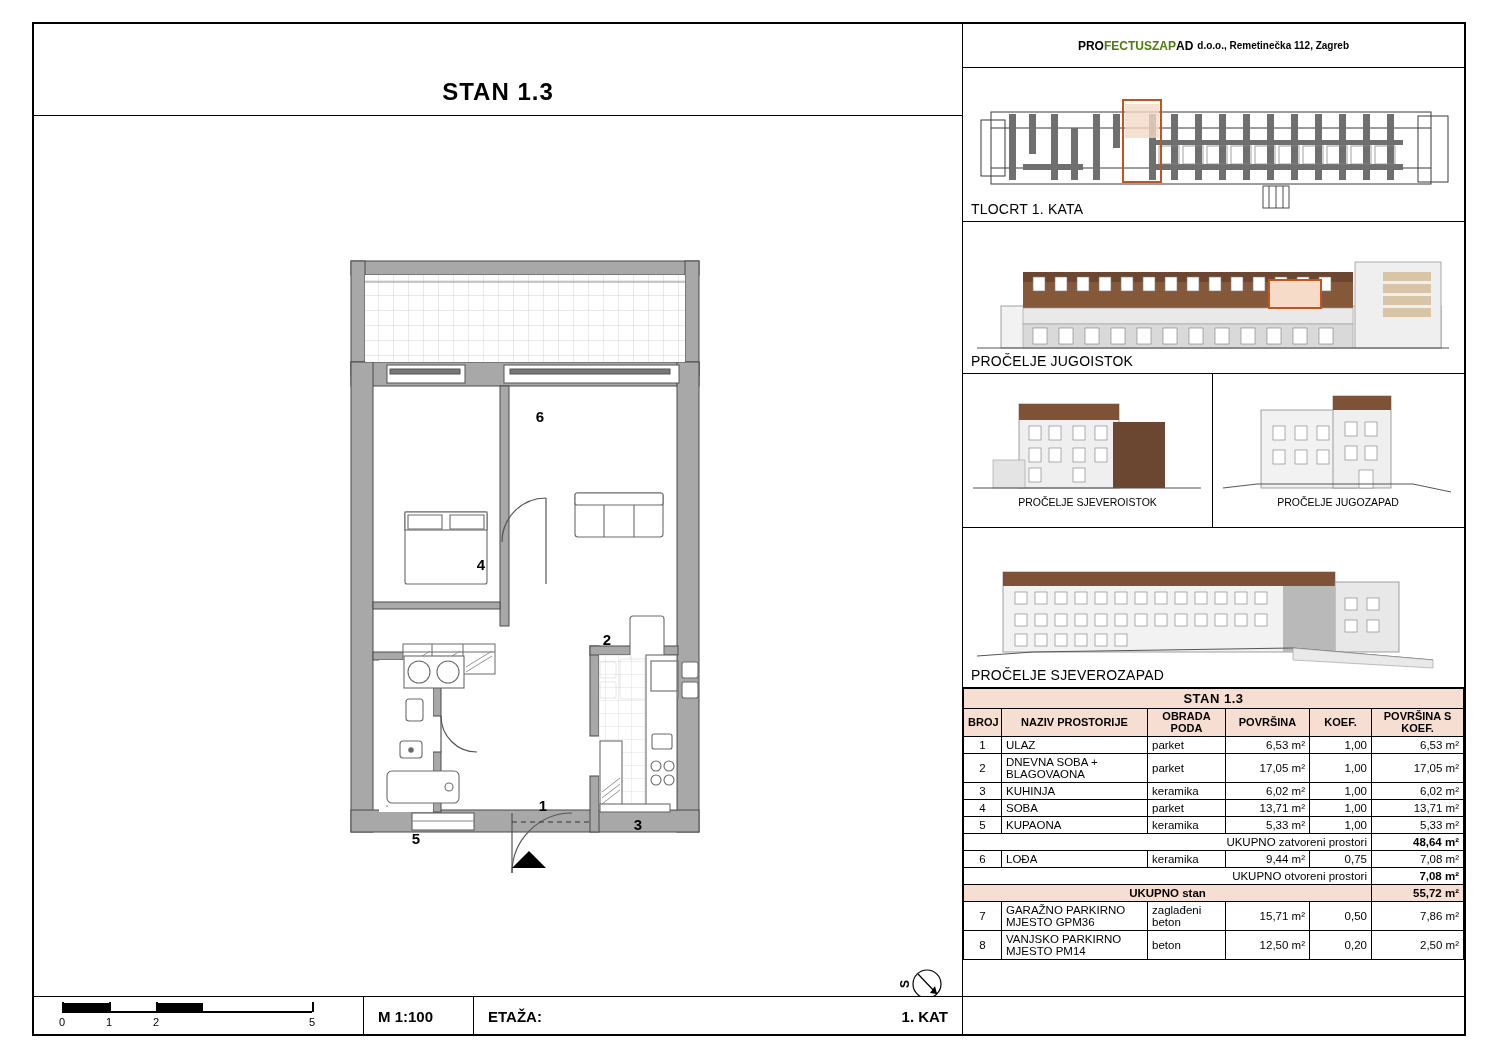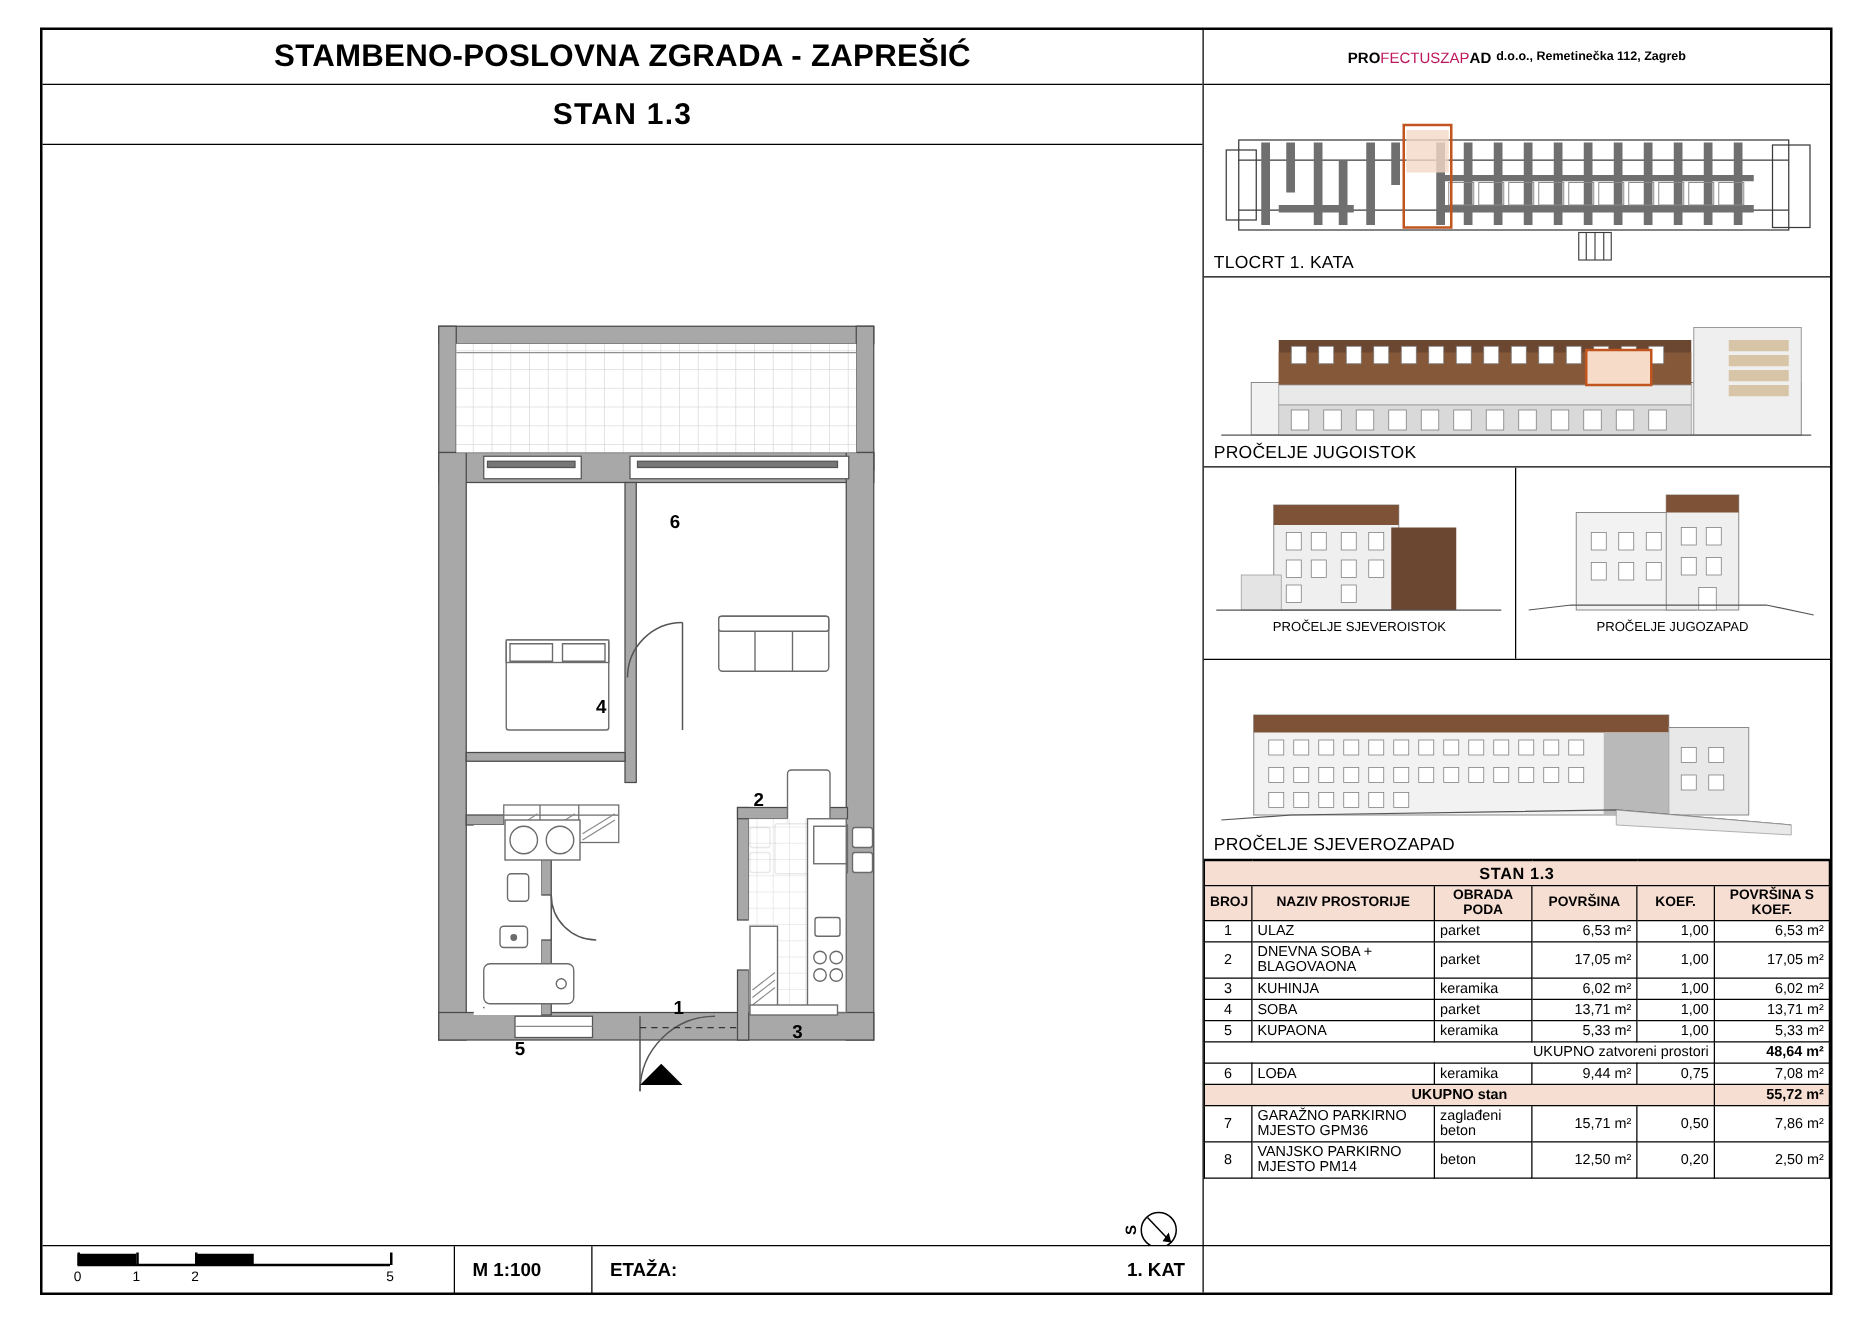--- a/index.html
+++ b/index.html
@@ -11,21 +11,21 @@
   .title-cell{position:absolute;left:0;top:0;width:928px;height:44px;border-bottom:1.5px solid #000;box-sizing:border-box;
     display:flex;align-items:center;justify-content:center;}
   .title-cell .t{font-size:25px;font-weight:bold;letter-spacing:.2px;}
   .subtitle-cell{position:absolute;left:0;top:44px;width:928px;height:48px;border-bottom:1.5px solid #000;box-sizing:border-box;
     display:flex;align-items:center;justify-content:center;}
   .subtitle-cell .t{font-size:24px;font-weight:bold;letter-spacing:1px;}
 
   .rightcol{position:absolute;left:928px;top:0;width:502px;height:1010px;border-left:1.5px solid #000;box-sizing:border-box;}
   .firm{height:44px;border-bottom:1.5px solid #000;box-sizing:border-box;display:flex;align-items:center;justify-content:center;font-size:12px;}
   .firm .pro{color:#000;font-weight:bold;}
-  .firm .or{color:#be185d;font-weight:normal;}
+  .firm .or{color:#4d7c0f;font-weight:bold;}
   .firm .sm{font-size:10px;font-weight:bold;margin-left:4px;}
 
   .panel{position:relative;border-bottom:1.5px solid #000;box-sizing:border-box;overflow:hidden;}
   .panel .cap{position:absolute;left:8px;bottom:4px;font-size:14px;letter-spacing:.2px;}
   .panel .capc{position:absolute;left:0;right:0;bottom:20px;text-align:center;font-size:10.5px;}
 
   
   .plan-area{position:absolute;left:0;top:92px;width:928px;height:880px;box-sizing:border-box;}
 
   
@@ -54,23 +54,20 @@
 
   
   svg{display:block;}
 </style>
 </head>
 <body>
 
 <div class="sheet">
   <div class="frame">
 
-    <div class="title-cell">
-      <div class="t">STAMBENO-POSLOVNA ZGRADA - ZAPREŠIĆ</div>
-    </div>
     <div class="subtitle-cell">
       <div class="t">STAN  1.3</div>
     </div>
 
     <div class="plan-area">
       <svg width="928" height="880" viewBox="0 0 928 880">
         <defs>
           <pattern id="tile" width="15" height="15" patternUnits="userSpaceOnUse">
             <rect width="15" height="15" fill="#ffffff"></rect>
             <path d="M15 0 L15 15 M0 15 L15 15" stroke="#c9c9c9" stroke-width="0.8"></path>
@@ -525,20 +522,24 @@
 
             <tr>
               <td class="c">6</td>
               <td>LOĐA</td>
               <td>keramika</td>
               <td class="r">9,44 m²</td>
               <td class="r">0,75</td>
               <td class="r">7,08 m²</td>
             </tr>
 
+            <tr>
+              <td class="r" colspan="5">UKUPNO otvoreni prostori</td>
+              <td class="r b">7,08 m²</td>
+            </tr>
 
             <tr>
               <td class="c b totpink" colspan="5">UKUPNO stan</td>
               <td class="r b totpink">55,72 m²</td>
             </tr>
 
             <tr>
               <td class="c">7</td>
               <td>GARAŽNO PARKIRNO<br>MJESTO GPM36</td>
               <td>zaglađeni<br>beton</td>

